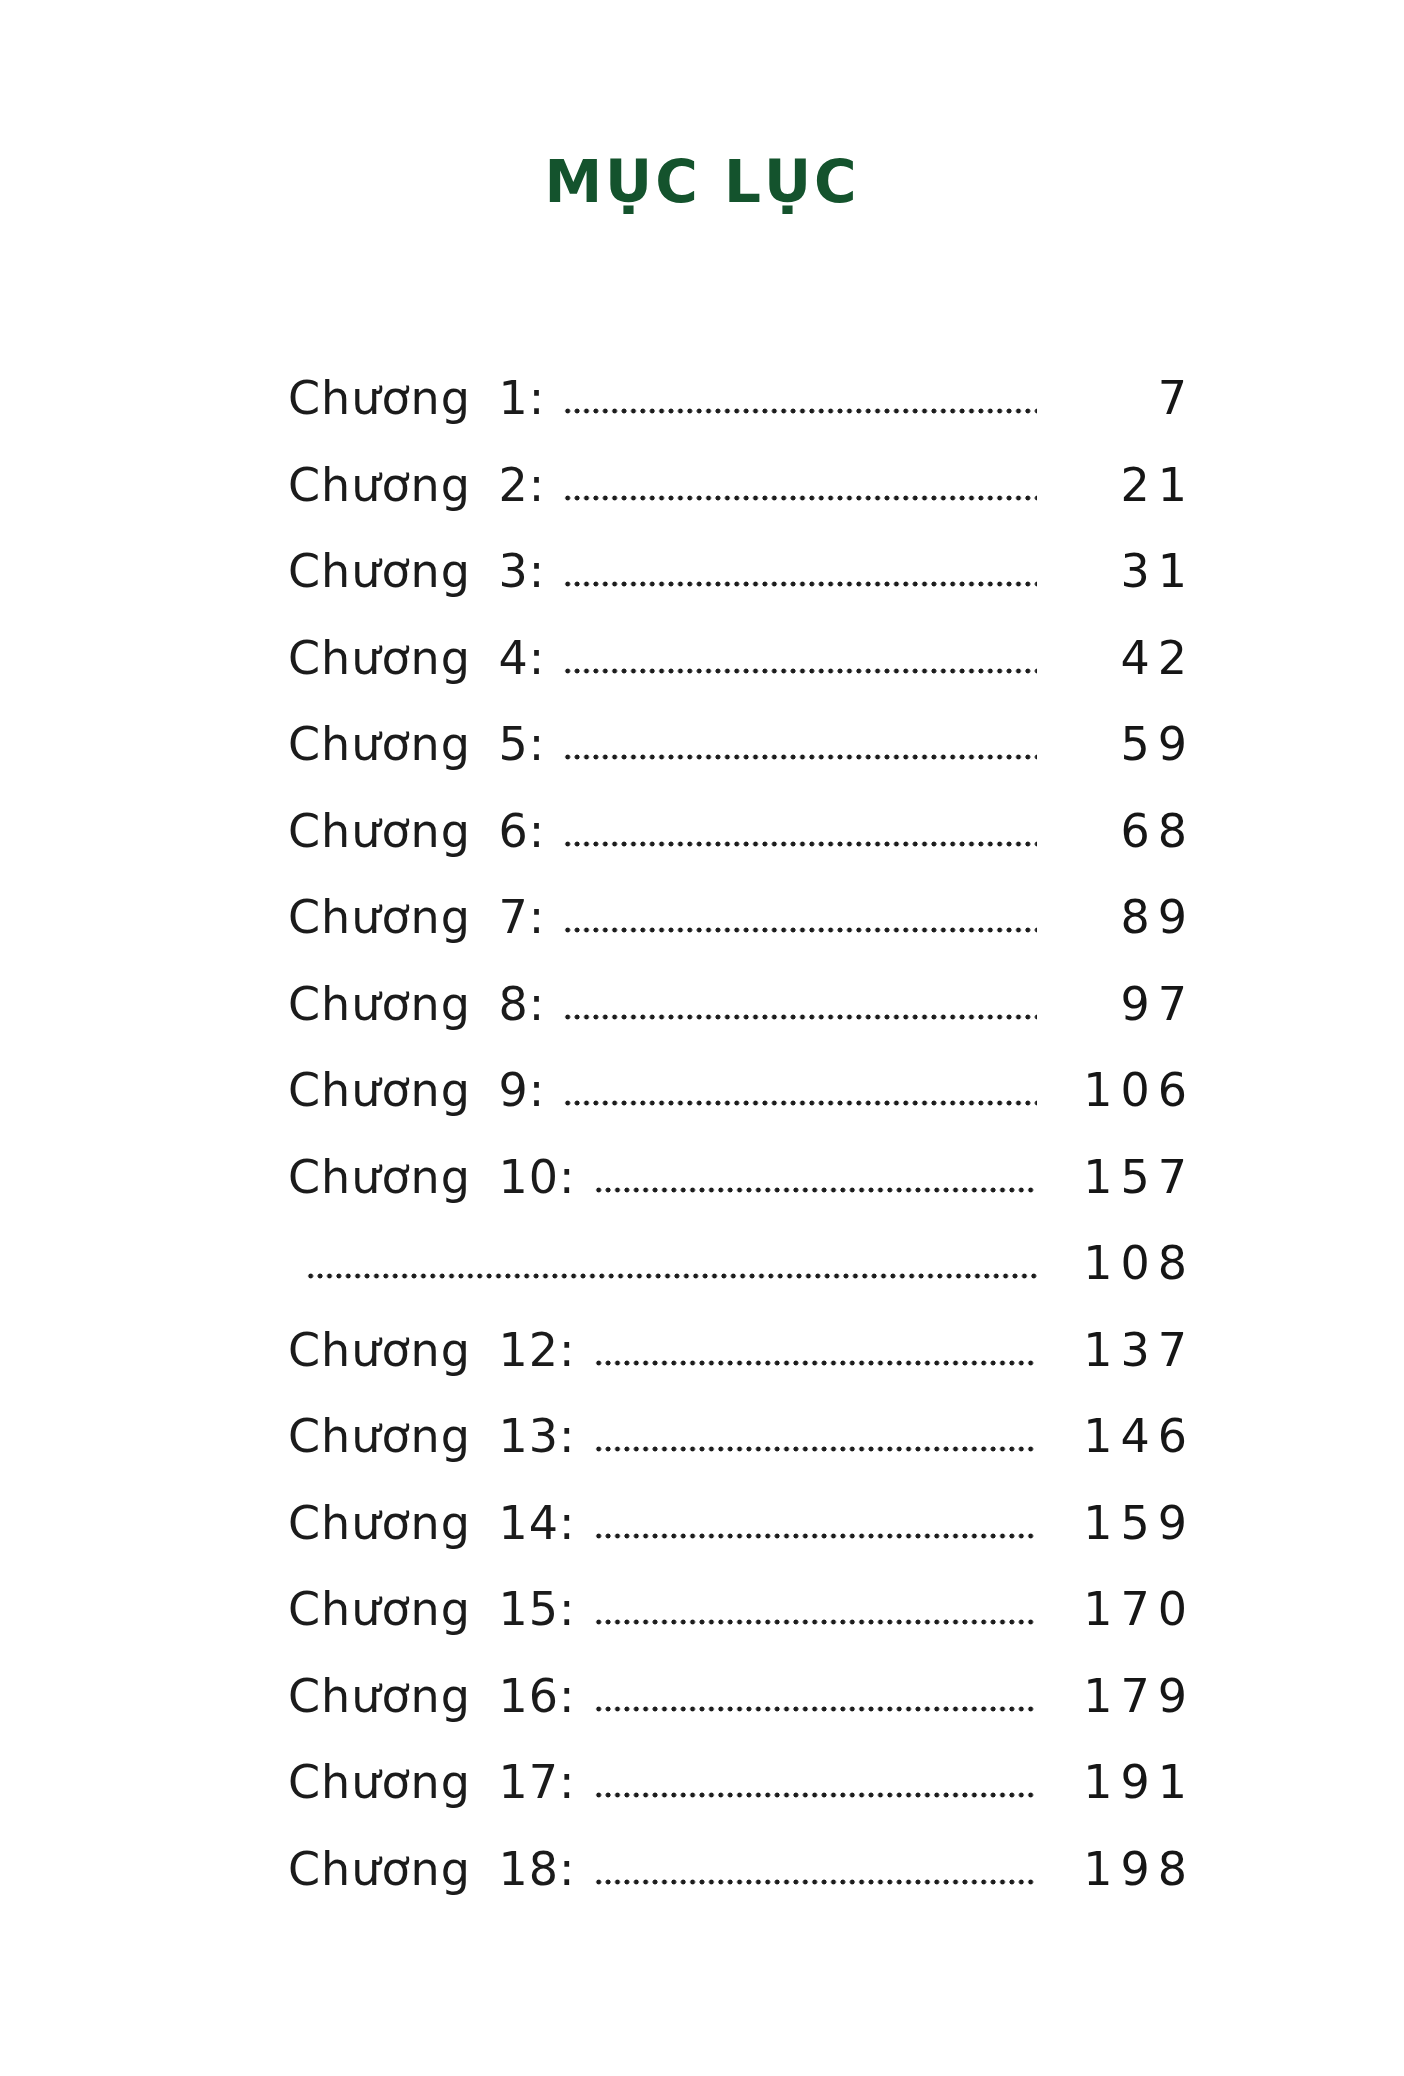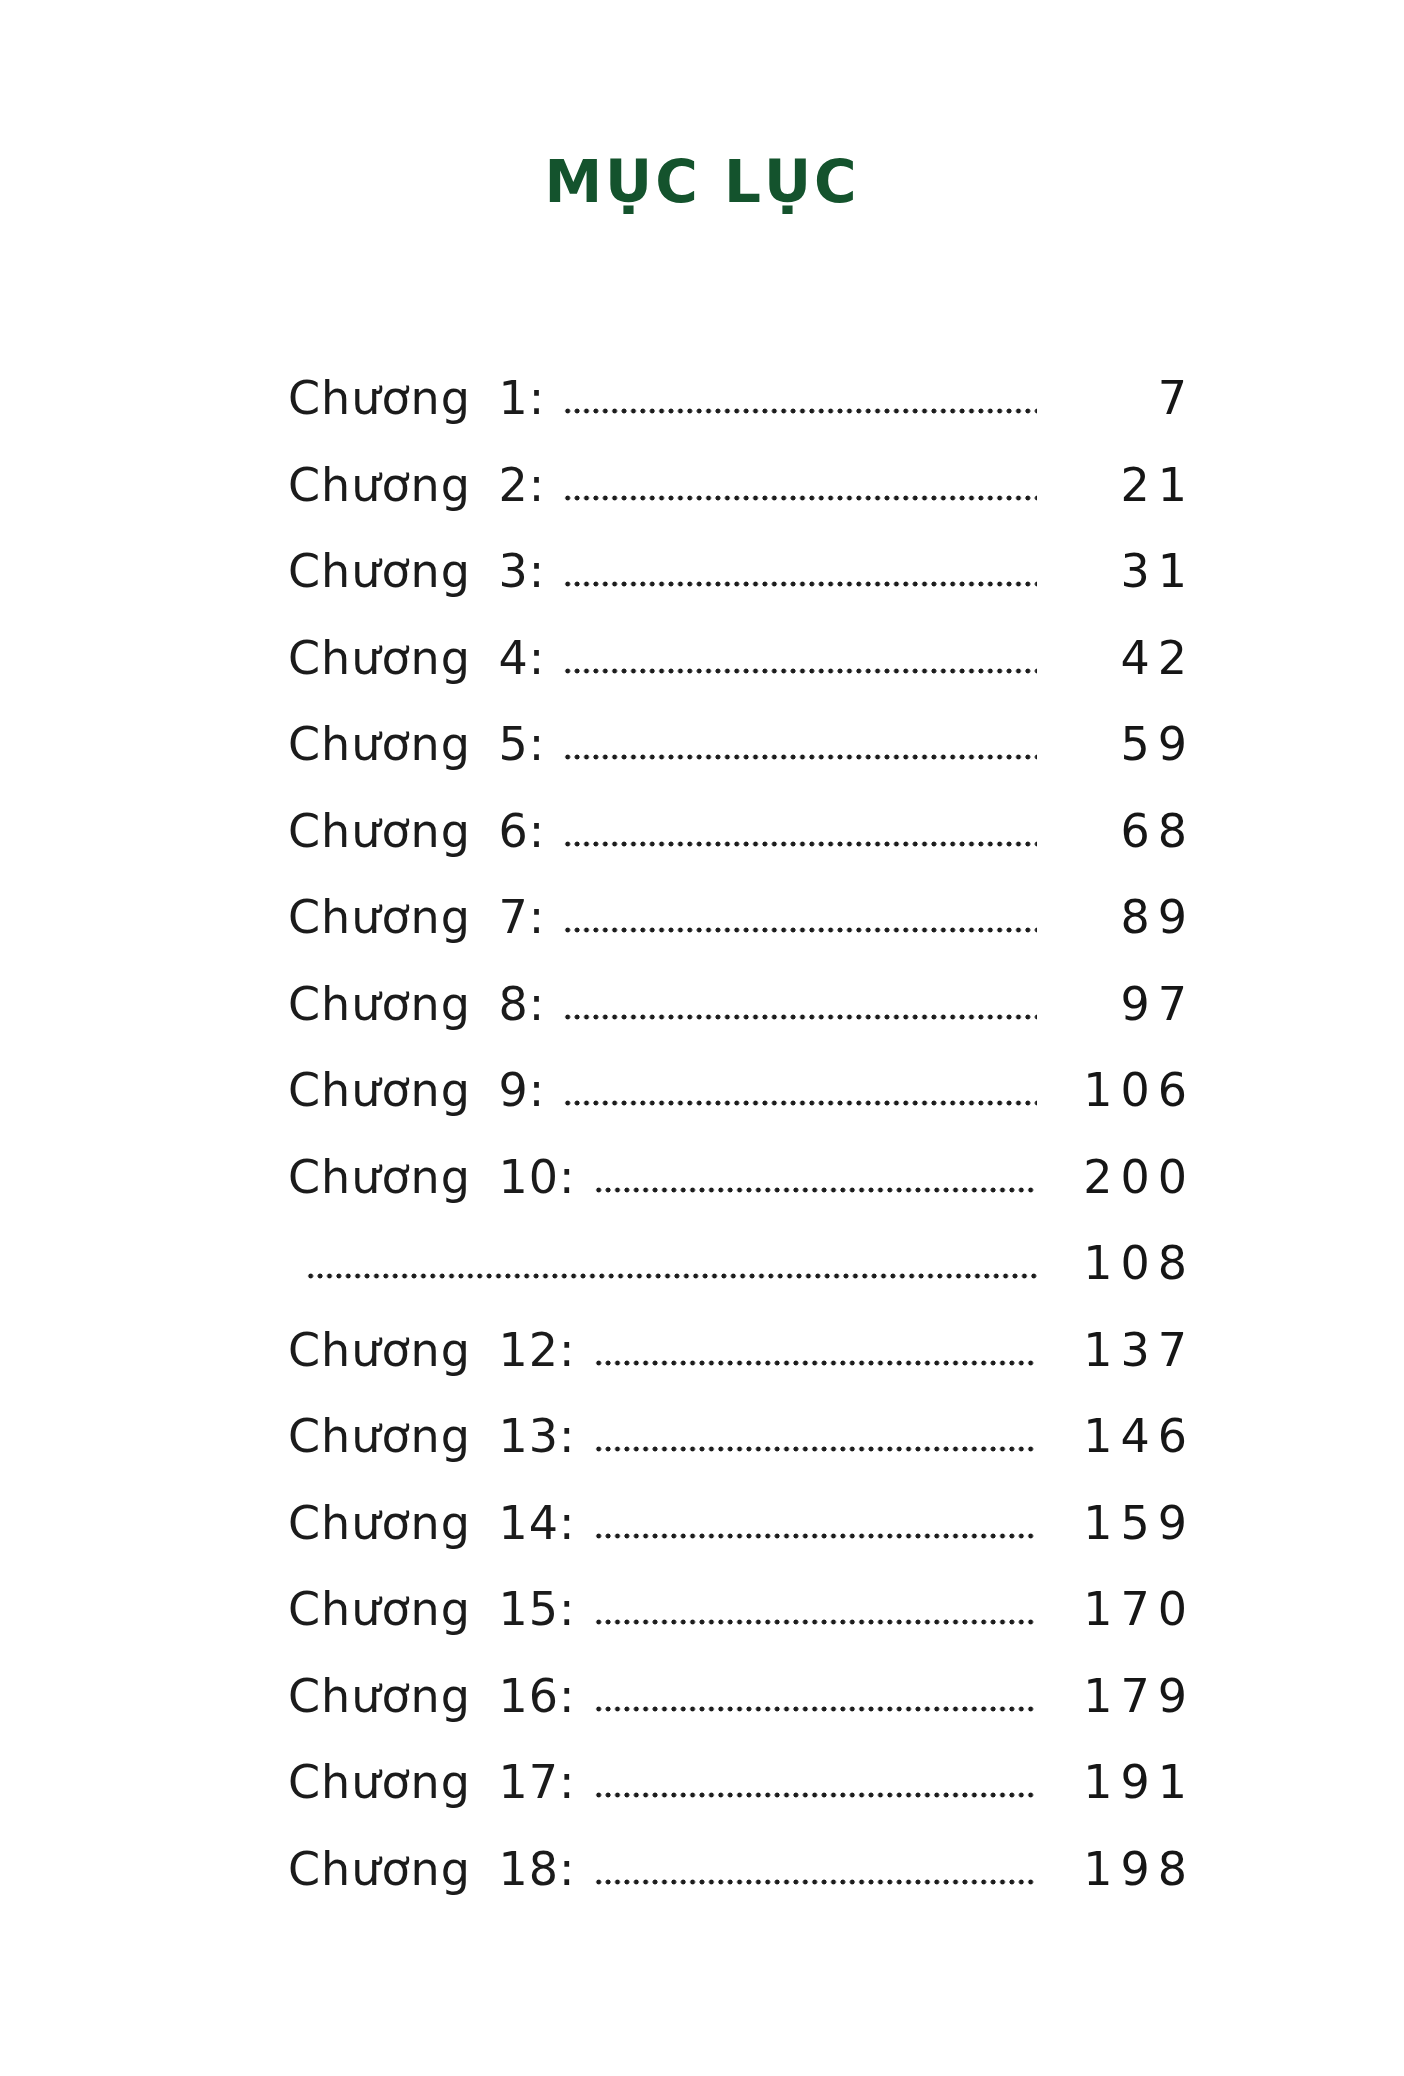--- a/index.html
+++ b/index.html
@@ -123,21 +123,21 @@
 
   <div class="row">
     <span class="label">Chương 9:</span>
     <span class="leader"></span>
     <span class="num">106</span>
   </div>
 
   <div class="row">
     <span class="label">Chương 10:</span>
     <span class="leader"></span>
-    <span class="num">200</span>
+    <span class="num">157</span>
   </div>
 
   <div class="row">
     <span class="leader"></span>
     <span class="num">108</span>
   </div>
 
   <div class="row">
     <span class="label">Chương 12:</span>
     <span class="leader"></span>

